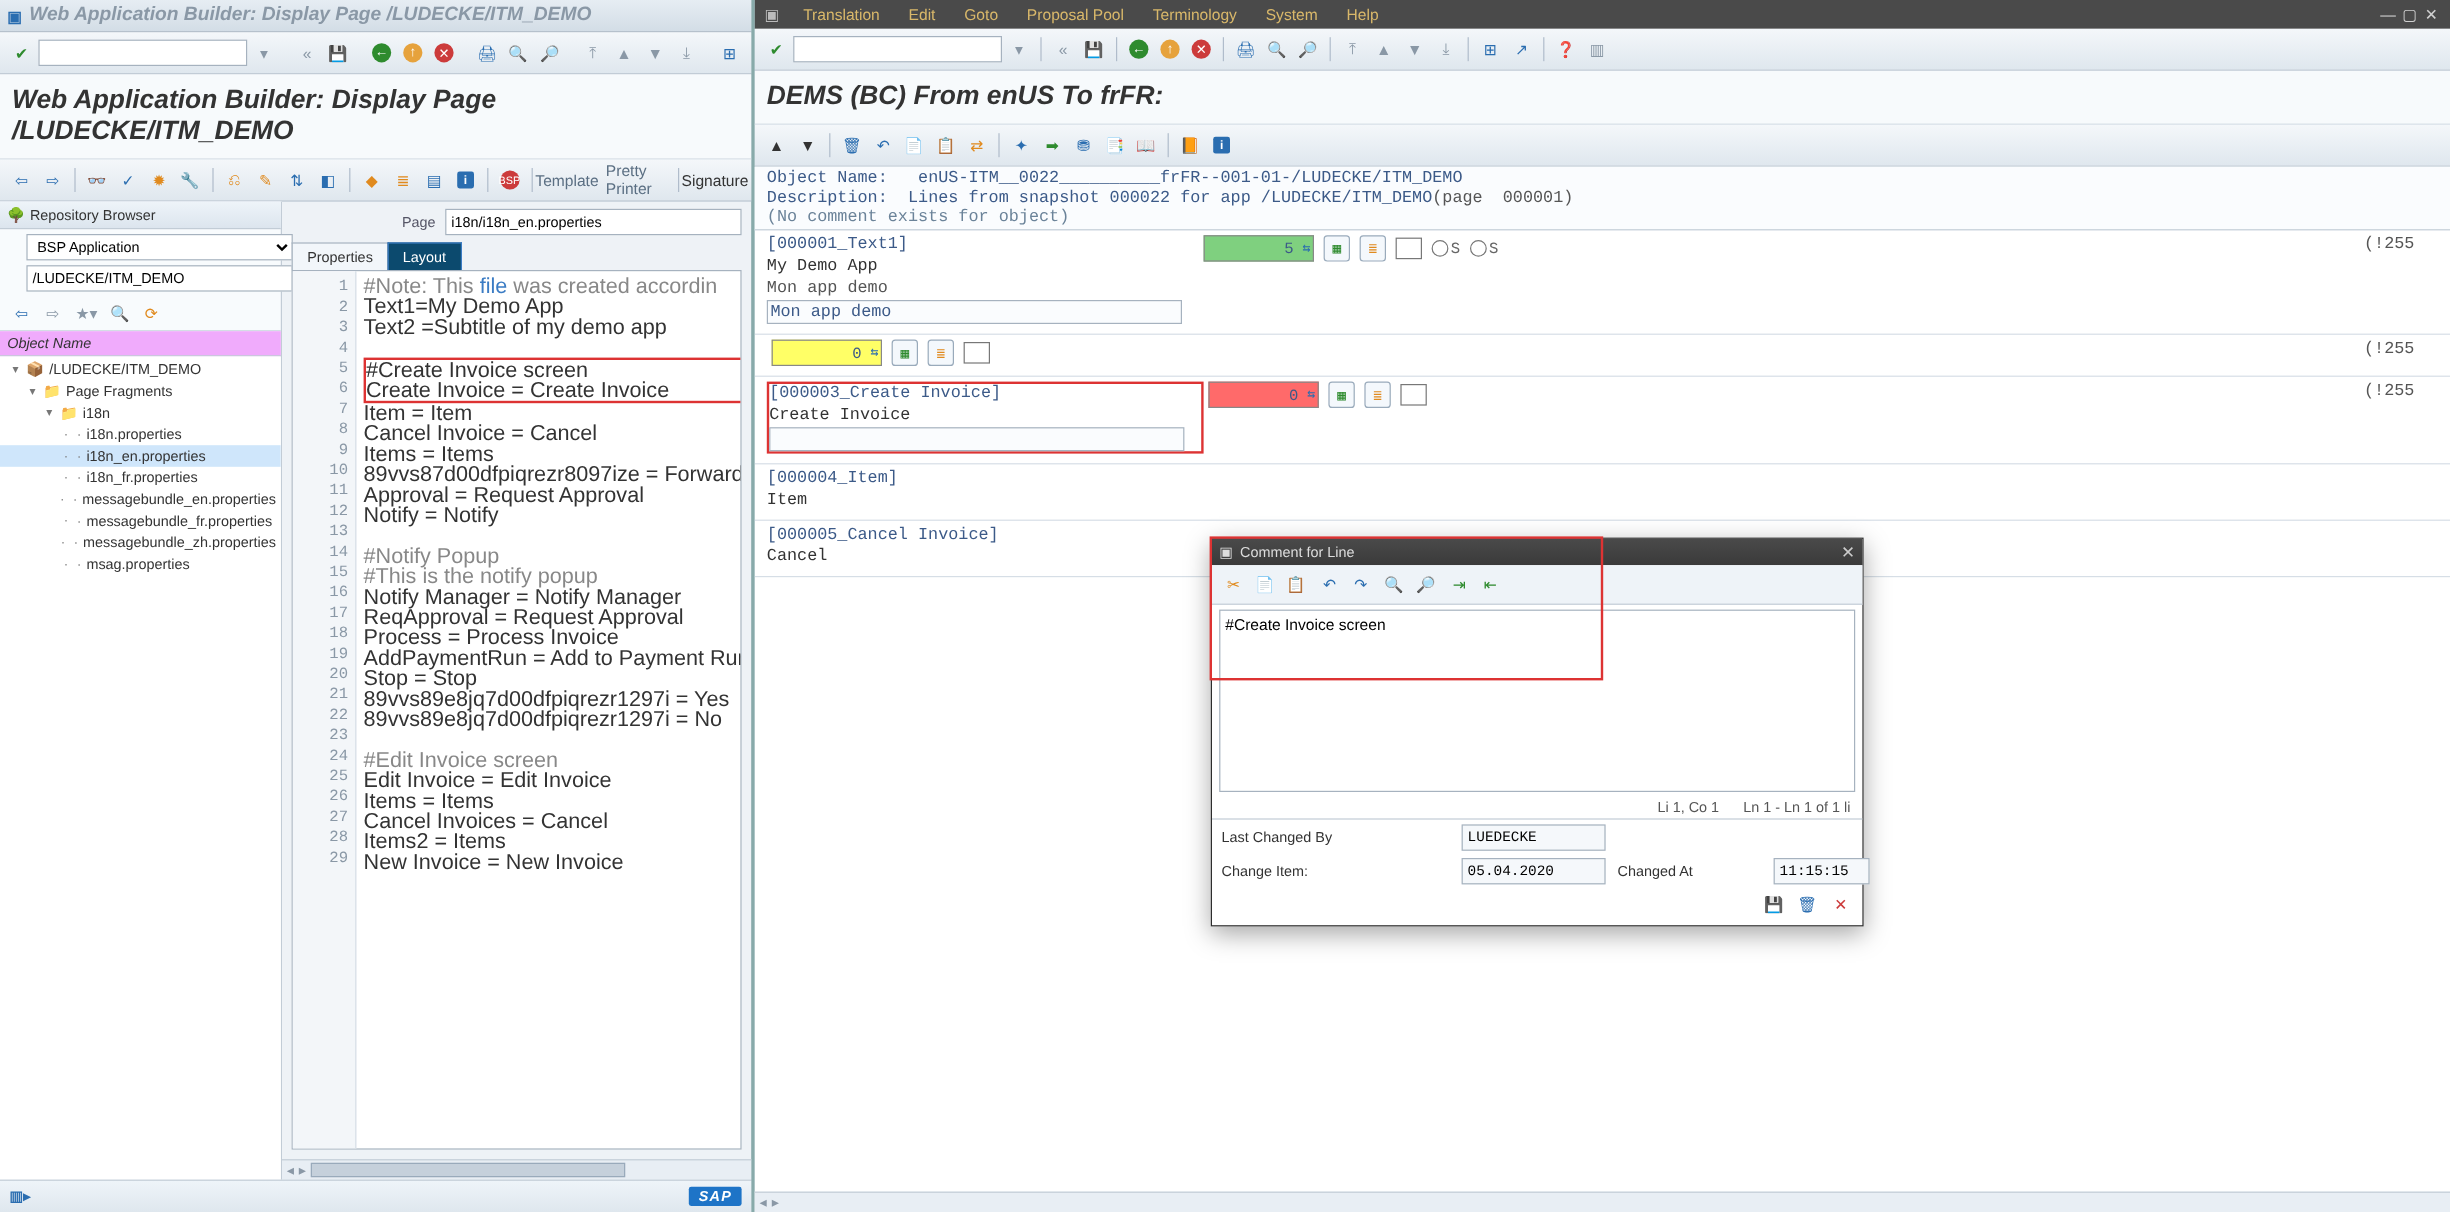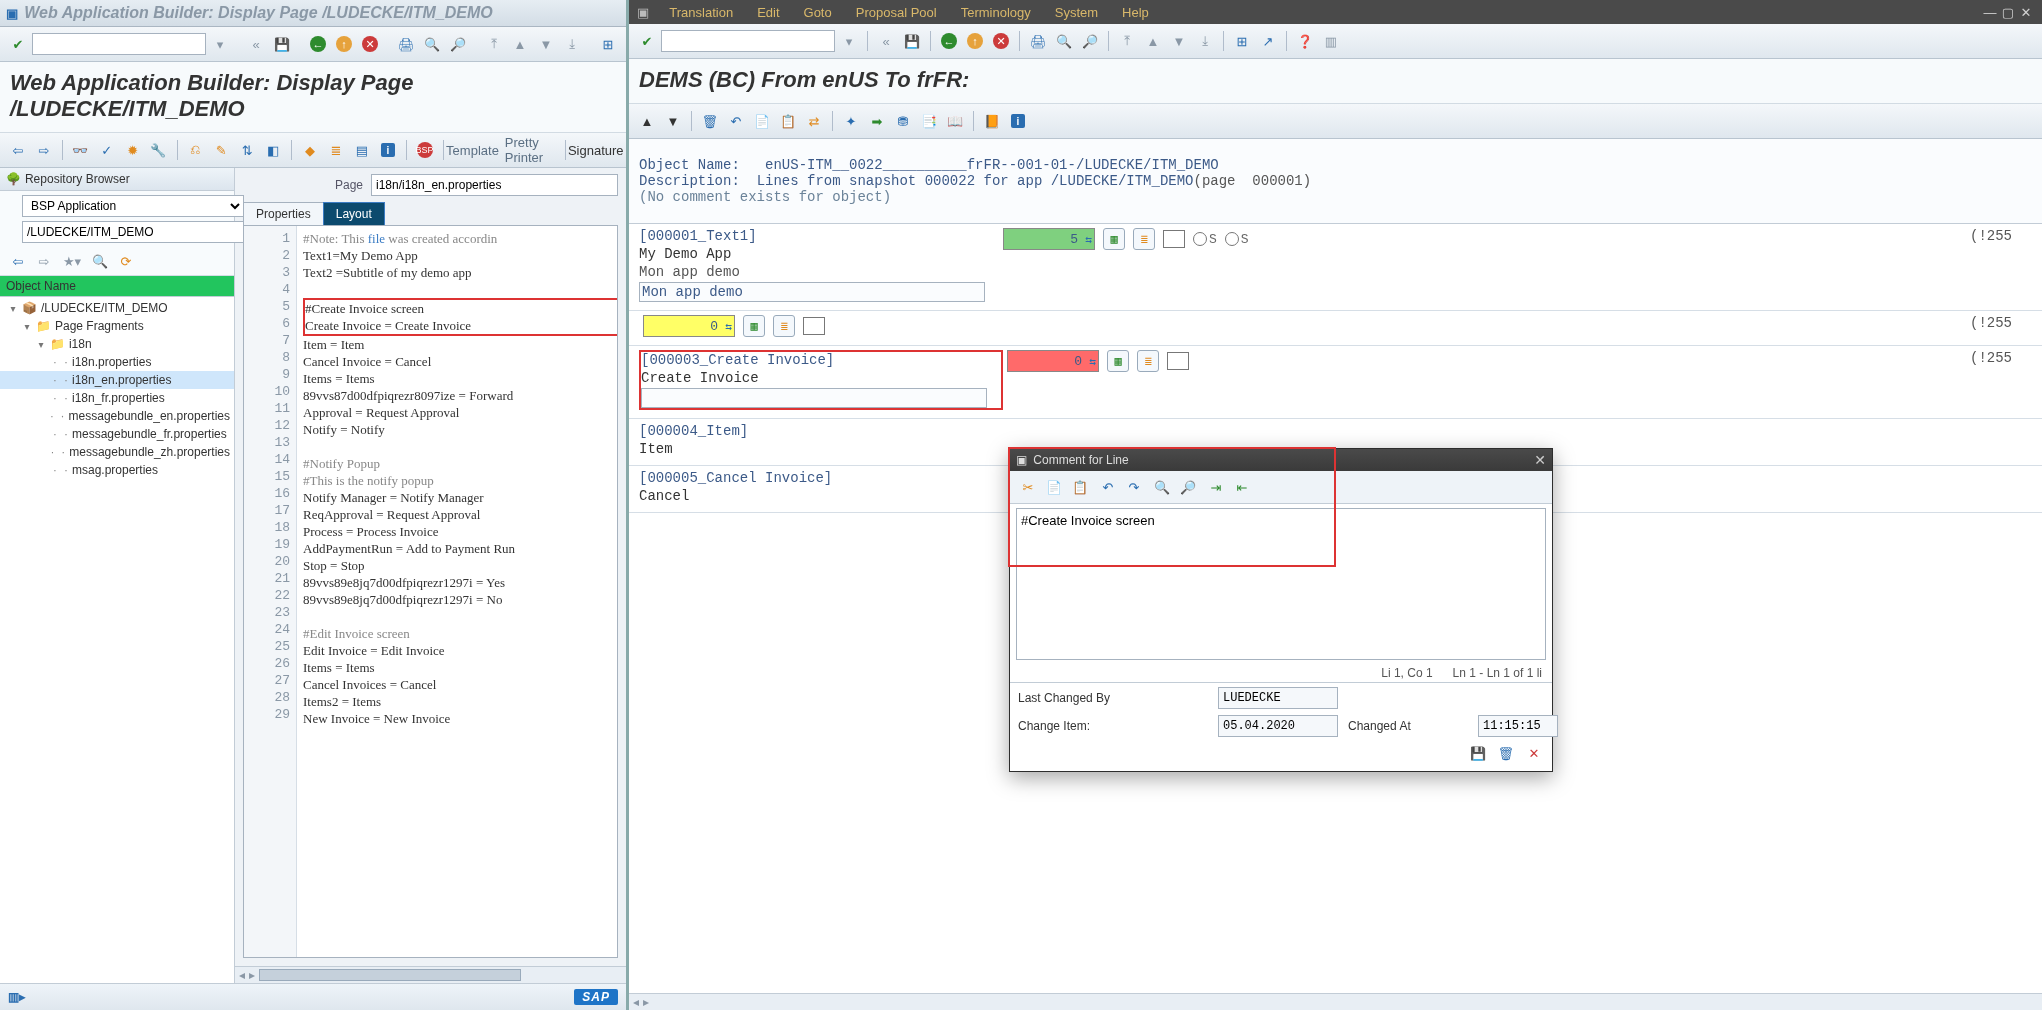--- a/index.html
+++ b/index.html
@@ -19,47 +19,47 @@
   .toolbar input.combo { height:20px; border:1px solid #a6b2bf; background:#fff; padding:0 18px 0 4px; }
   .tbtn { min-width:22px; height:22px; border:1px solid transparent; border-radius:3px; display:inline-flex; align-items:center; justify-content:center; font-size:13px; cursor:pointer; }
   .tbtn.txt { padding:0 6px; color:#5b6f83; }
   .heading { font-size:22px; font-style:italic; font-weight:bold; color:#333; padding:8px 10px 10px; background:#f7fafc; border-bottom:1px solid #d2dbe3; }
   
   .left-body { flex:1; display:flex; min-height:0; }
   .repo { width:234px; border-right:1px solid #c2ccd6; display:flex; flex-direction:column; background:#f8fbfd; }
   .repo-hdr { background:linear-gradient(#eef4f9,#dce5ee); padding:4px 6px; font-size:12px; display:flex; align-items:center; gap:4px; border-bottom:1px solid #c2ccd6; }
   .repo select, .repo input { width:100%; box-sizing:border-box; height:22px; border:1px solid #a6b2bf; background:#fff; margin:2px 16px; font-size:12px; padding:0 4px; }
   .repo .nav-row { padding:2px 6px; display:flex; gap:2px; border-bottom:1px solid #d4dde5; }
-  .repo .col-hdr { background:#22c55e; padding:3px 6px; border-bottom:1px solid #c2ccd6; font-size:12px; }
+  .repo .col-hdr { background:#f0abfc; padding:3px 6px; border-bottom:1px solid #c2ccd6; font-size:12px;font-style:italic; }
   .tree { flex:1; overflow:auto; font-size:12px; padding:2px 0; background:#fff; }
   .tree .node { display:flex; align-items:center; height:18px; padding:0 4px; gap:4px; white-space:nowrap; }
   .tree .node.sel { background:#cfe6fb; }
   .tree .ind { display:inline-block; }
   .tree .tw { width:10px; text-align:center; color:#777; font-size:10px; }
   .tree .ic-folder { color:#e6a23c; }
   .tree .ic-file { color:#888; }
   .tree .ic-pkg { color:#6aa84f; }
   
   .editor { flex:1; display:flex; flex-direction:column; min-width:0; }
   .ed-hdr { display:flex; align-items:center; gap:8px; padding:6px 8px 0; }
   .ed-hdr .lbl { width:120px; color:#556;text-align:right; }
   .ed-hdr input { flex:1; height:20px; border:1px solid #a6b2bf; padding:0 4px; font-size:12px; }
   .tabs { display:flex; margin:6px 0 0 8px; }
   .tab { padding:4px 12px; border:1px solid #a6b2bf; border-bottom:none; background:#f2f6fa; margin-right:-1px; font-size:12px; cursor:pointer; }
   .tab.active { background:#0c4a6e; color:#fff; border-color:#3b7cc4; }
   .code-wrap { flex:1; border:1px solid #a6b2bf; margin:0 8px 8px 8px; background:#fff; display:flex; min-height:0; }
   .gutter { width:46px; background:#f3f6f9; border-right:1px solid #d6dee6; text-align:right; padding:4px 6px 4px 0; color:#8a98a6; font-family: Consolas, 'Courier New', monospace; font-size:13px; line-height:17px; }
-  .code { flex:1; padding:4px 6px; font-family: Liberation Serif, serif; font-size:13px; line-height:17px; white-space:pre; overflow:hidden; color:#333; }
+  .code { flex:1; padding:4px 6px; font-family: Liberation Sans, sans-serif; font-size:18px; line-height:17px; white-space:pre; overflow:hidden; color:#333; }
   .code .kw { color:#3b7cc4; }
   .code .cm { color:#888; }
   .red-box { border:2px solid #d33; }
   .scroll-sim { height:16px; background:#e8eef4; border-top:1px solid #c2ccd6; display:flex; align-items:center; padding:0 4px; gap:4px; color:#777; }
   
   .right-body { flex:1; display:flex; flex-direction:column; min-height:0; background:#fff; }
-  .obj-info { padding:18px 10px; font-family: Consolas, 'Courier New', monospace; font-size:14px; color:#3c5a88; border-bottom:1px solid #c2ccd6; background:#fafcfe; white-space:pre; }
+  .obj-info { padding:2px 10px; font-family: Consolas, 'Courier New', monospace; font-size:14px; color:#3c5a88; border-bottom:1px solid #c2ccd6; background:#fafcfe; white-space:pre; }
   .obj-info .comment { color:#6b8399; }
   .trans-list { flex:1; overflow:auto; }
   .trans-block { border-bottom:1px solid #d6dee6; padding:4px 10px 8px; position:relative; }
   .tb-head { display:flex; align-items:flex-start; font-family: Consolas,'Courier New',monospace; font-size:14px; color:#3c5a88; }
   .tb-key-area { flex:0 0 360px; }
   .tb-key { }
   .tb-src { color:#333; margin-top:2px; }
   .tb-tgt { color:#555; margin-top:2px; }
   .tb-input { width:340px; height:18px; border:1px solid #a6b2bf; background:#fafcfe; font-family: Consolas,'Courier New',monospace; font-size:14px; color:#3c5a88; padding:0 2px; margin-top:2px; }
   .tb-ctrls { display:flex; align-items:center; gap:8px; margin-left:4px; }

